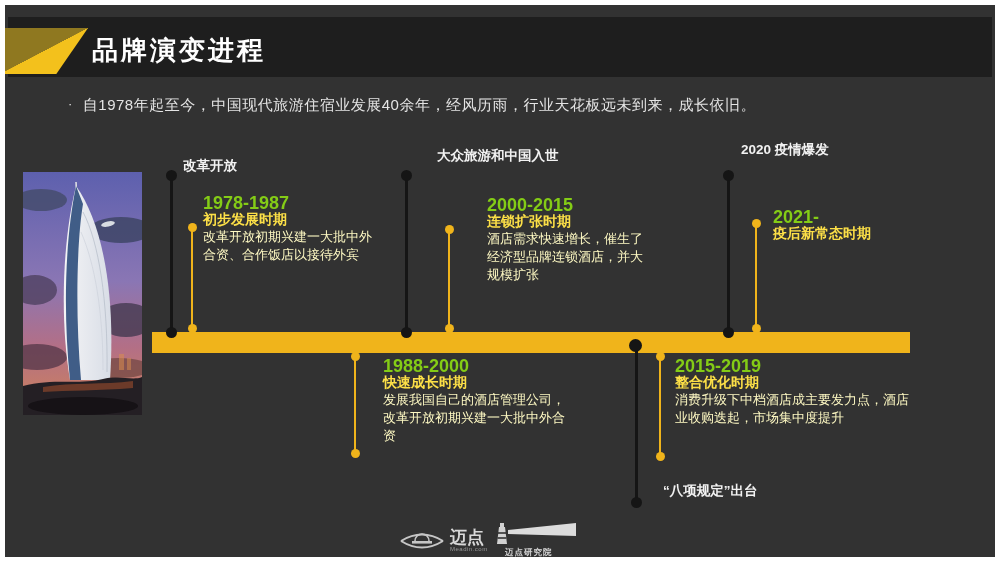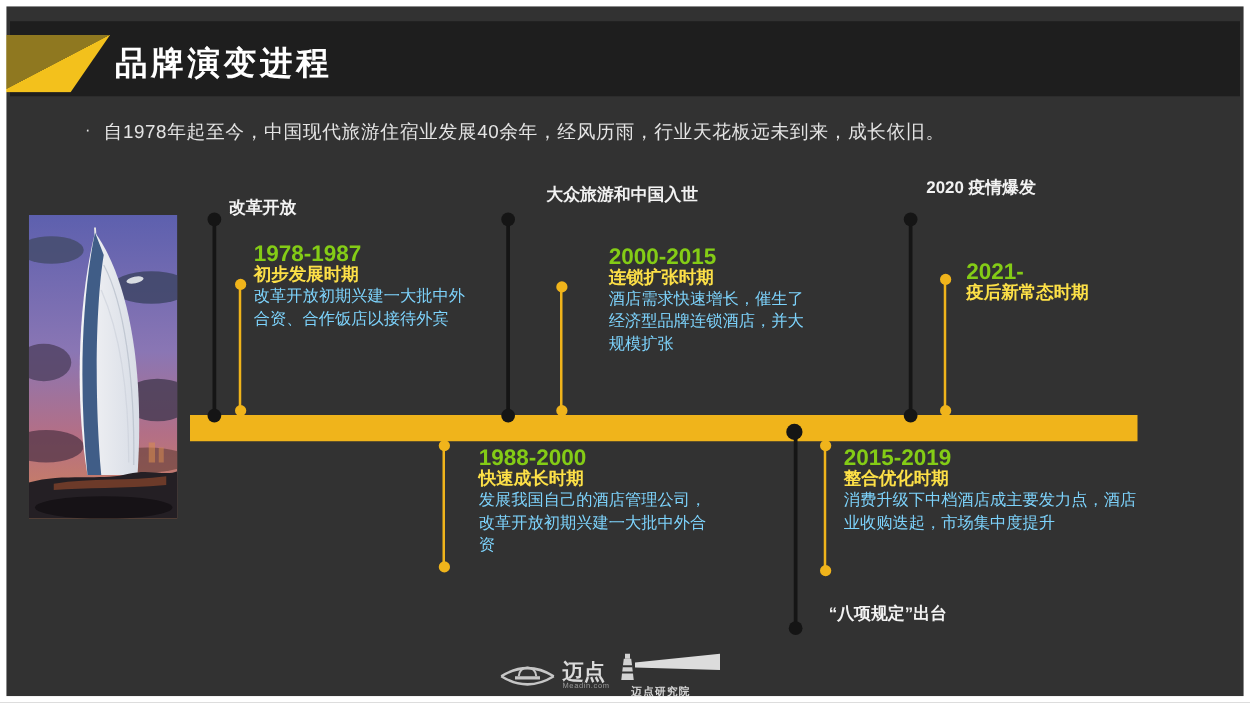--- a/index.html
+++ b/index.html
@@ -27,21 +27,21 @@
   .vline-yellow{width:2px;background:#f0b41b;z-index:3;}
   .dot-black{width:11px;height:11px;border-radius:50%;background:#151515;z-index:4;}
   .dot-black.big{width:13px;height:13px;}
   .dot-yellow{width:9px;height:9px;border-radius:50%;background:#f0b41b;z-index:4;}
 
   .milestone-label{color:#f2f2f2;font-size:13.5px;font-weight:bold;white-space:nowrap;z-index:5;}
 
   .period{z-index:5;}
   .period .years{color:#84cc16;font-size:18px;font-weight:bold;line-height:15px;}
   .period .pname{color:#fde047;font-size:14px;font-weight:bold;line-height:16px;}
-  .period .pdesc{color:#7dd3fc;font-size:13px;line-height:18px;margin-top:1px;}
+  .period .pdesc{color:#fef9c3;font-size:13px;line-height:18px;margin-top:1px;}
 
   .footer-brand{left:393px;top:522px;display:flex;align-items:center;gap:4px;}
   .brand-text{color:#d9d9d9;font-size:17px;font-weight:bold;line-height:17px;}
   .brand-sub{color:#9a9a9a;font-size:6px;line-height:7px;letter-spacing:0.5px;}
   .footer-institute{left:487px;top:517px;width:86px;}
   .institute-text{color:#d5d5d5;font-size:8.5px;font-weight:bold;letter-spacing:1px;margin-top:-1px;margin-left:13px;}
 
   .frame{position:absolute;left:0;top:0;width:1000px;height:562px;border:5px solid #ffffff;
          pointer-events:none;z-index:60;}
 </style>

